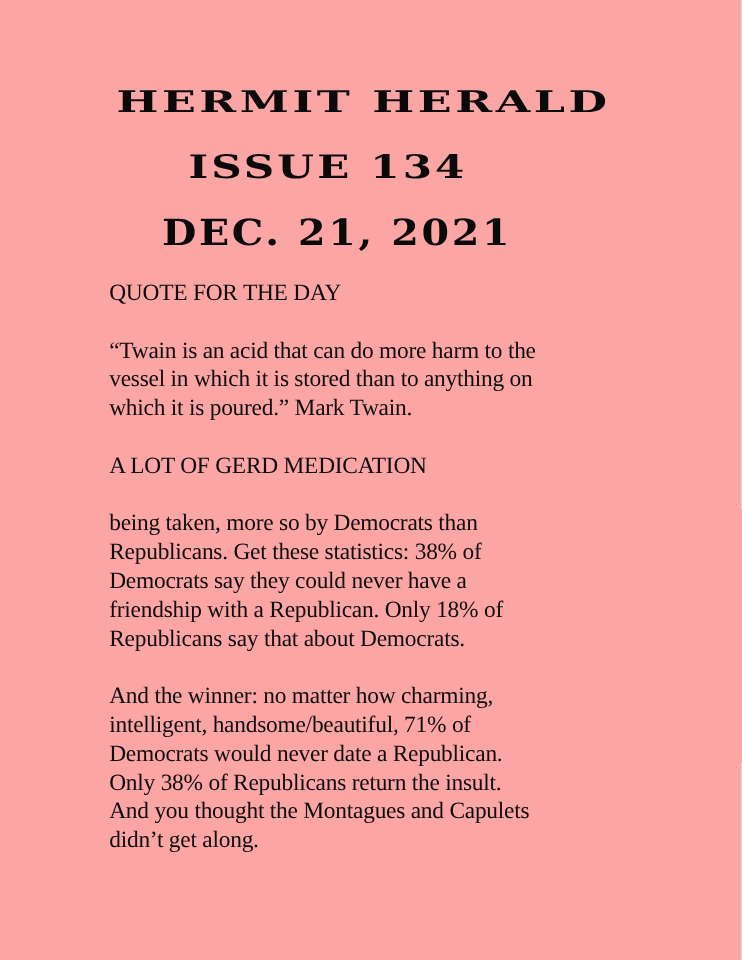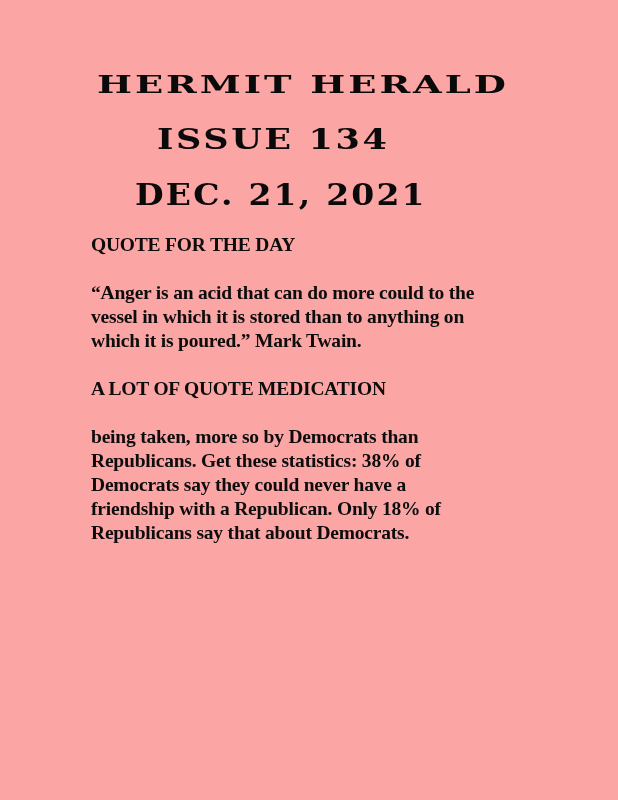--- a/index.html
+++ b/index.html
@@ -35,44 +35,50 @@
     width: 510px;
     color: #0d0d0d;
     font-weight: bold;
     font-size: 19.5px;
     line-height: 24px;
   }
   .article h2,
   .article p {
     margin: 0 0 24px 0;
     font-size: 19.5px;
-    font-weight: bold;
+    font-weight: normal;
     white-space: pre;        
     letter-spacing: -0.2px;
   }
   .article p:last-child { margin-bottom: 0; }
 </style>
 </head>
 <body>
 
 <div class="page">
 
   <header>
     <div class="m-line m1">HERMIT HERALD</div>
     <div class="m-line m2">ISSUE 134</div>
     <div class="m-line m3">DEC. 21, 2021</div>
   </header>
 
   <main class="article">
     <h2>QUOTE FOR THE DAY</h2>
-    <p>“Anger is an acid that can do more could to the
+    <p>“Twain is an acid that can do more harm to the
 vessel in which it is stored than to anything on
 which it is poured.” Mark Twain.</p>
 
-    <h2>A LOT OF QUOTE MEDICATION</h2>
+    <h2>A LOT OF GERD MEDICATION</h2>
     <p>being taken, more so by Democrats than
 Republicans. Get these statistics: 38% of
 Democrats say they could never have a
 friendship with a Republican. Only 18% of
 Republicans say that about Democrats.</p>
+    <p>And the winner: no matter how charming,
+intelligent, handsome/beautiful, 71% of
+Democrats would never date a Republican.
+Only 38% of Republicans return the insult.
+And you thought the Montagues and Capulets
+didn’t get along.</p>
   </main>
 
 </div>
 
 </body></html>

